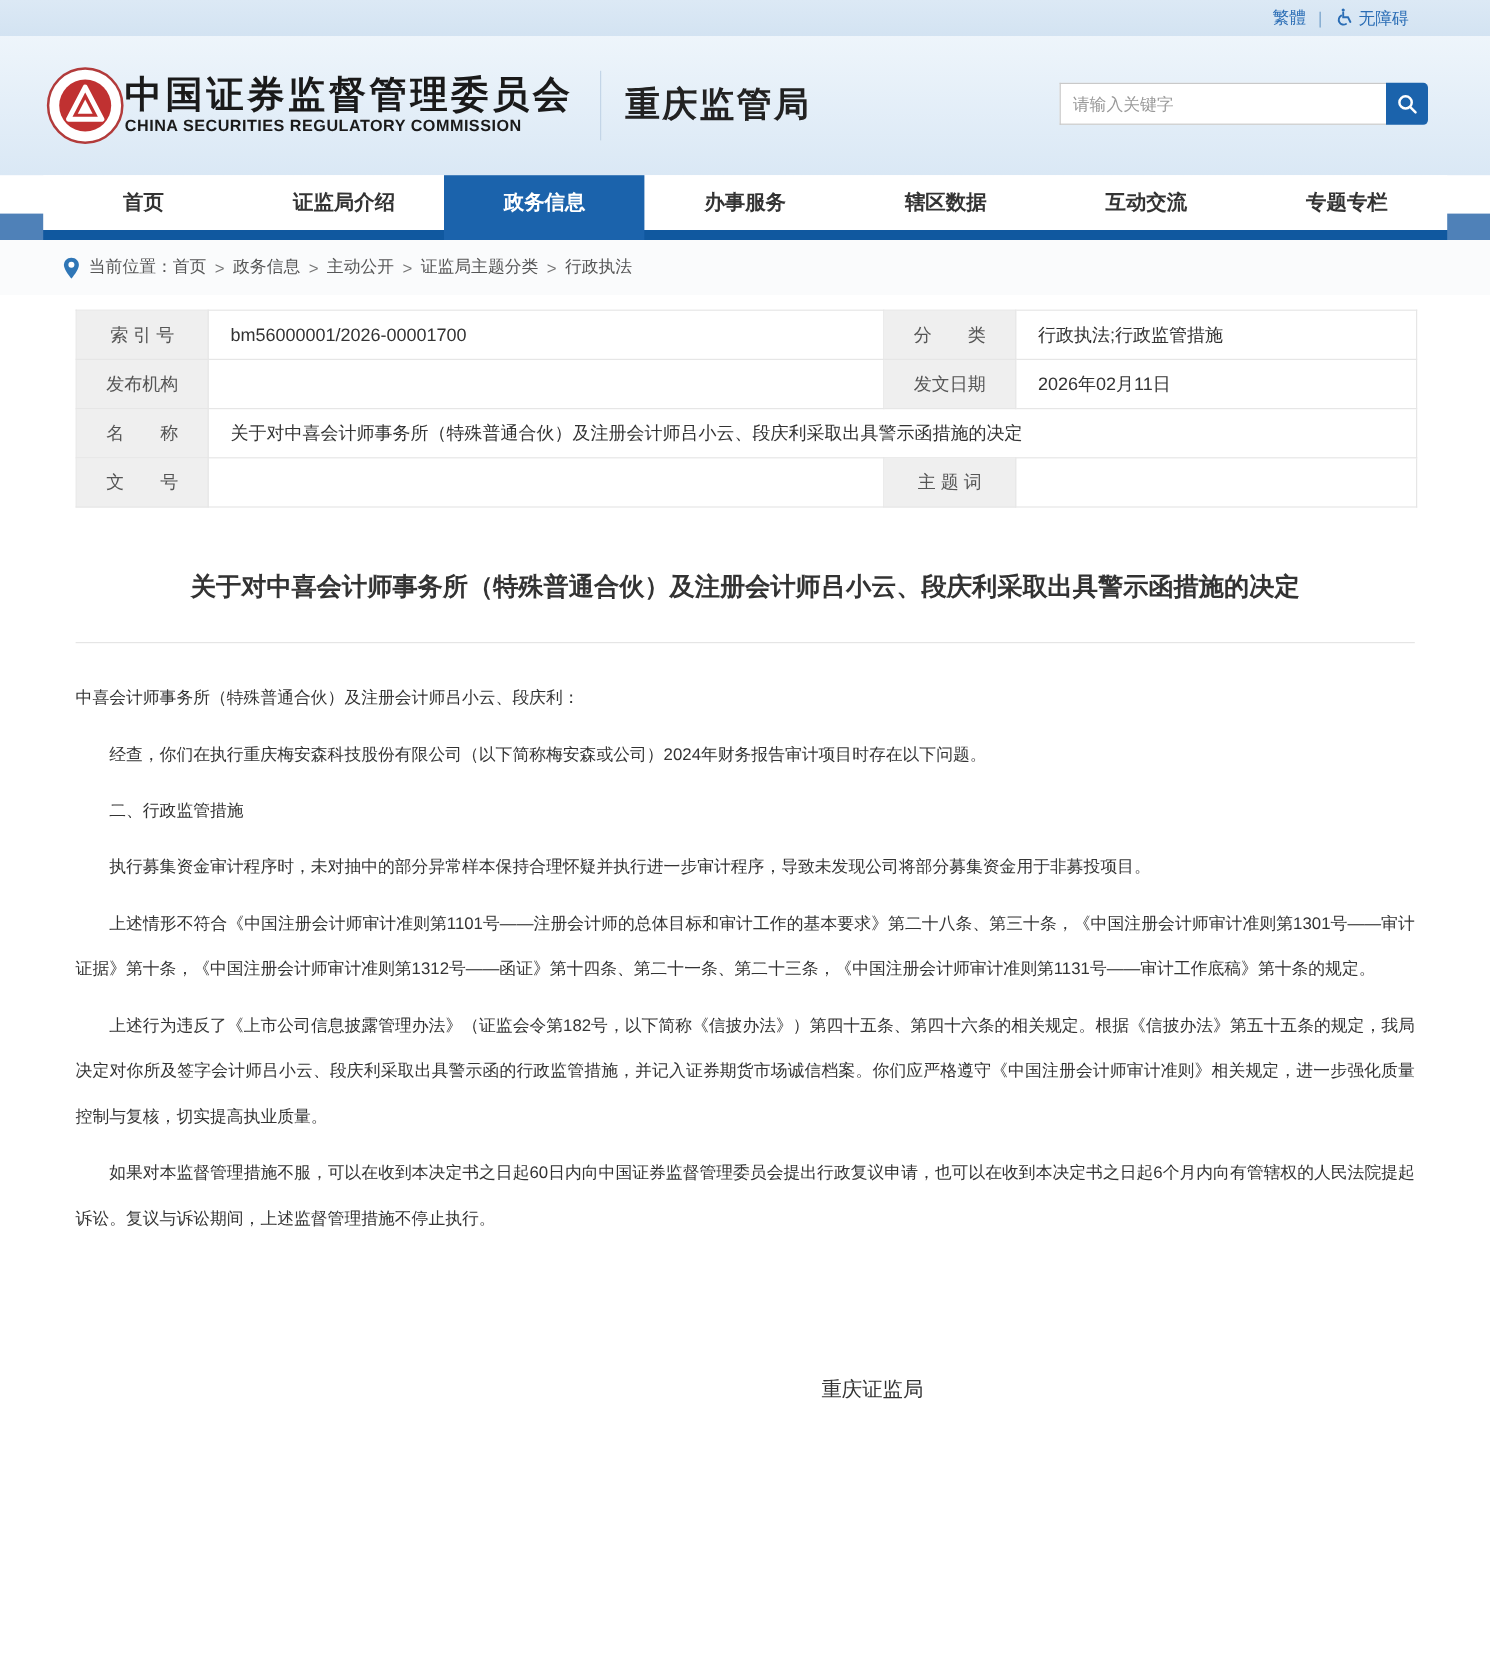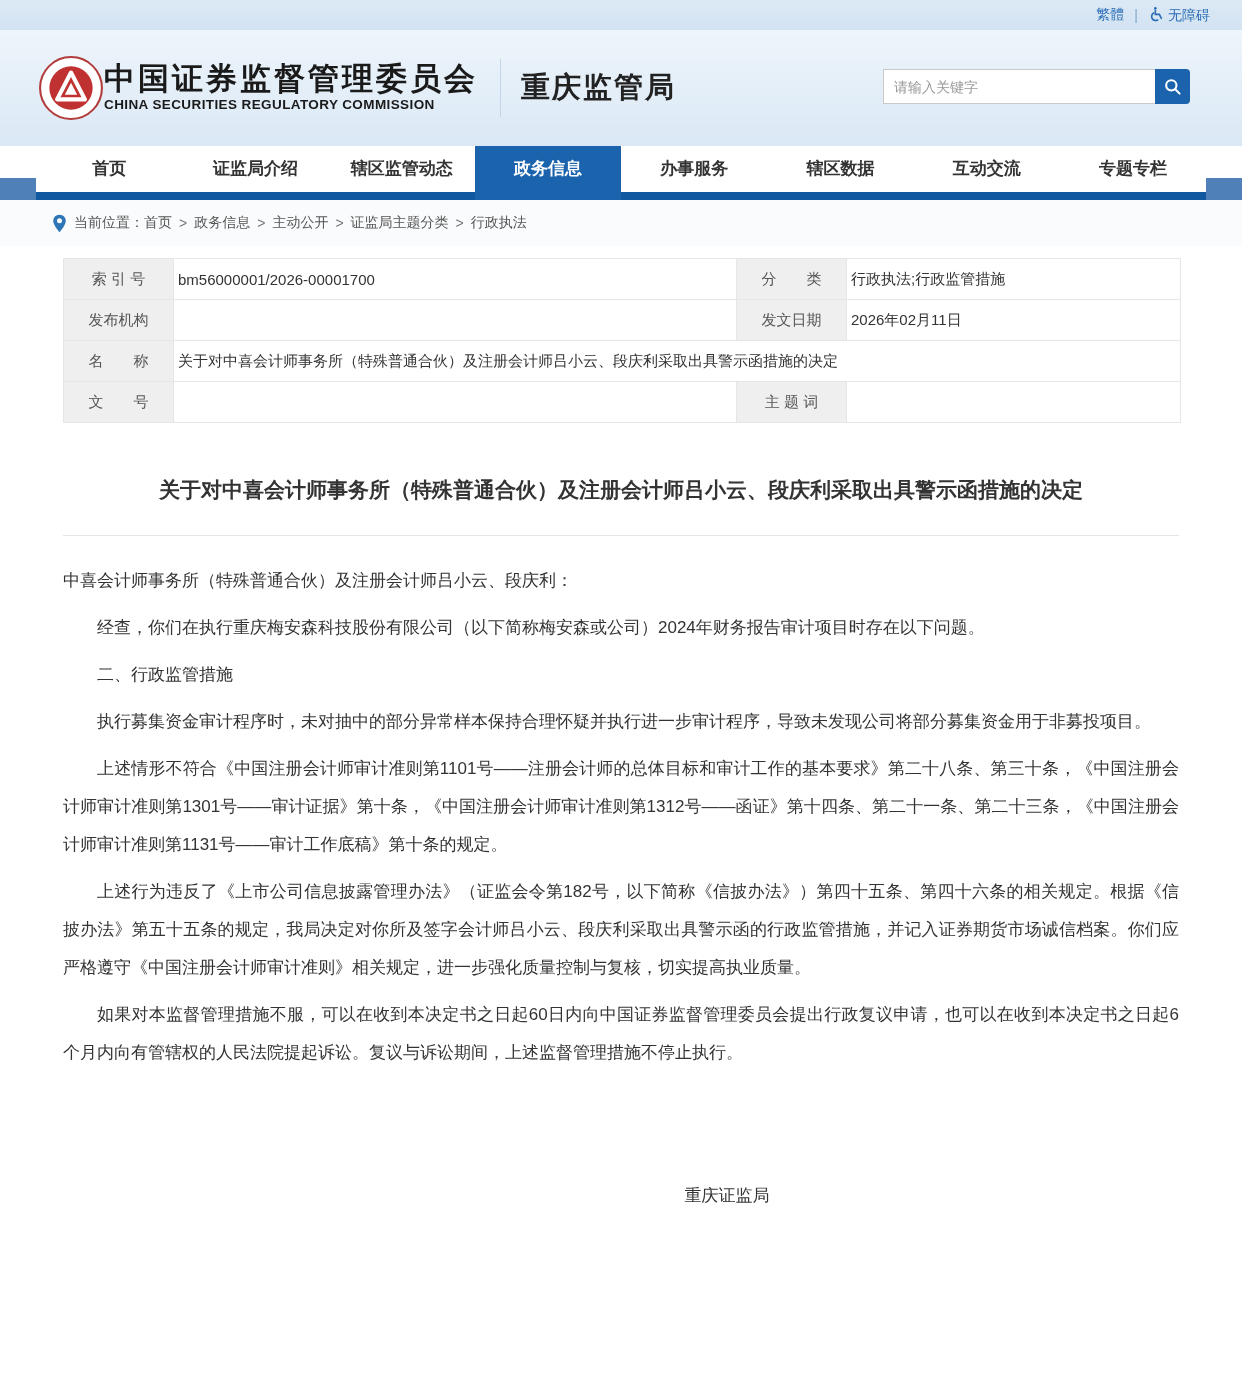--- a/index.html
+++ b/index.html
@@ -7,21 +7,21 @@
   body {
     width:1242px; min-height:1381px; margin:0 auto;
     font-family:"Liberation Sans","DejaVu Sans",sans-serif;
     color:#333; position:relative;
   }
 
   
   .topbar {
     height:30px; background:linear-gradient(#dce9f5,#d3e3f2);
     display:flex; align-items:center; justify-content:flex-end;
-    padding-right:32px; font-size:14px;
+    padding-right:68px; font-size:14px;
   }
   .topbar a { color:#2a6db5; text-decoration:none; cursor:pointer; }
   .topbar .sep { color:#7fa8ce; margin:0 10px; }
   .access-icon { width:16px; height:16px; vertical-align:-2px; margin-right:4px; }
 
   
   .header {
     height:116px; background:linear-gradient(#eef5fb,#dae8f5);
     position:relative; display:flex; align-items:center;
   }
@@ -62,32 +62,32 @@
     background:#fafbfc; font-size:14px; color:#555;
   }
   .pin-icon { width:15px; height:19px; margin-right:7px; }
   .breadcrumb a { color:#555; text-decoration:none; cursor:pointer; }
   .breadcrumb .bsep { margin:0 7px; color:#777; }
 
   
   .content { padding:12px 63px 30px 63px; background:#fff; }
 
   table.meta { width:100%; border-collapse:collapse; table-layout:fixed; font-size:15px; }
-  table.meta td { border:1px solid #e6e6e6; height:41px; padding:4px 4px; background:#fff; color:#333; }
+  table.meta td { border:1px solid #e6e6e6; height:41px; padding:4px 18px; background:#fff; color:#333; }
   table.meta td.lbl { background:#efefef; color:#555; text-align:center; white-space:nowrap; }
   col.c-lbl { width:110px; }
   col.c-val1 { width:563px; }
   col.c-val2 { width:334px; }
 
   .doc-title {
     margin-top:52px; text-align:center; font-size:21px; font-weight:bold; color:#333;
     line-height:30px; padding-bottom:30px; border-bottom:1px solid #e5e5e5;
   }
 
-  .article { margin-top:26px; font-size:17px; line-height:38px; color:#333; }
+  .article { margin-top:26px; font-size:14px; line-height:38px; color:#333; }
   .article p { margin:9px 0; text-align:justify; }
   .article p.indent { text-indent:2em; }
 
   .signature { margin-top:112px; text-align:center; position:relative; left:106px; font-size:17px; color:#333; }
 </style>
 </head>
 <body>
 
 <div class="topbar">
   <a>繁體</a>
@@ -123,21 +123,20 @@
       </svg>
     </button>
   </div>
 </div>
 
 <div class="nav-wrap">
   <div class="nav-band"></div>
   <div class="nav-bar">
     <div class="nav-item">首页</div>
     <div class="nav-item">证监局介绍</div>
-    <div class="nav-item">辖区监管动态</div>
     <div class="nav-item active">政务信息</div>
     <div class="nav-item">办事服务</div>
     <div class="nav-item">辖区数据</div>
     <div class="nav-item">互动交流</div>
     <div class="nav-item">专题专栏</div>
   </div>
 </div>
 
 <div class="breadcrumb">
   <svg class="pin-icon" viewBox="0 0 24 30">

